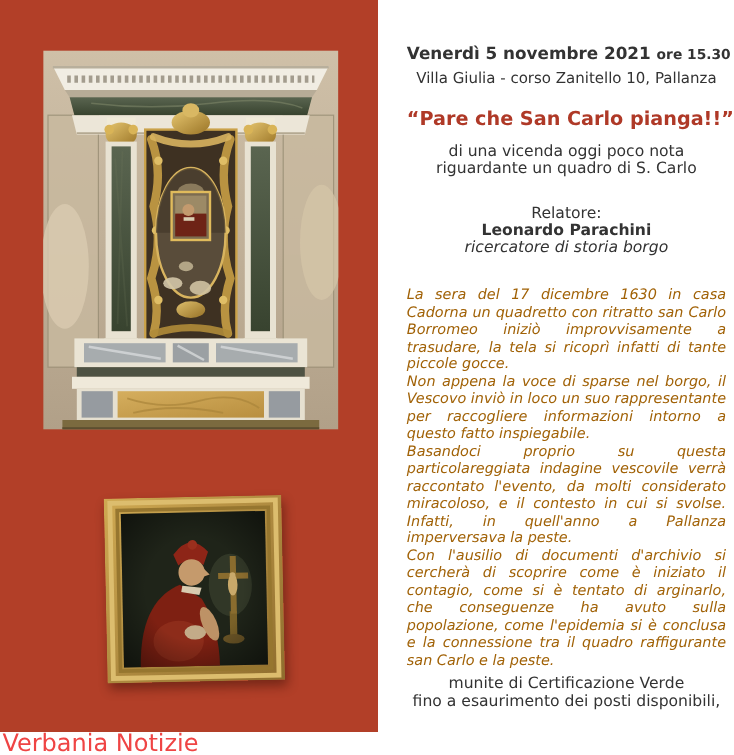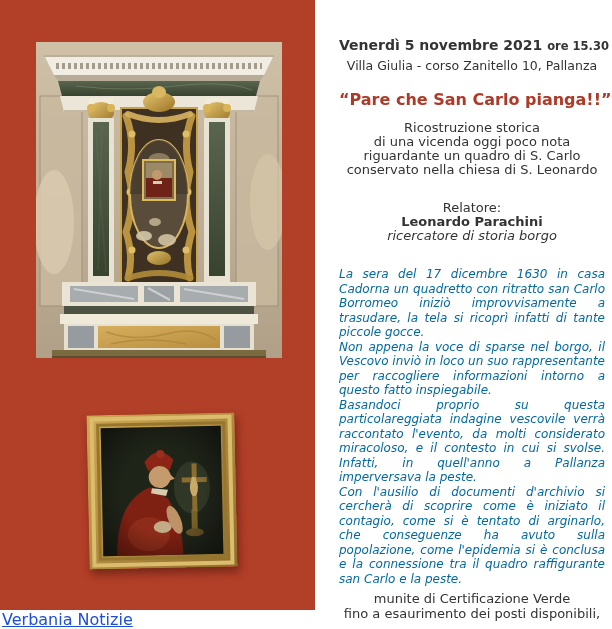--- a/index.html
+++ b/index.html
@@ -16,25 +16,25 @@
              white-space:nowrap;color:#333;}
   .time{font-size:11.5px;}
   .venue{text-align:center;font-size:12.5px;line-height:16px;margin-top:3px;}
   .event-title{text-align:center;font-weight:bold;font-size:16px;line-height:20px;
                margin-top:16px;color:var(--title-red,#AF3927);white-space:nowrap;}
   .intro{margin-top:11px;text-align:center;font-size:13px;line-height:14px;}
   .speaker{margin-top:24px;text-align:center;font-size:13px;line-height:14px;}
   .speaker-name{font-weight:bold;}
   .speaker-role{font-style:italic;}
   .story{margin-top:24px;font-style:italic;font-size:12px;line-height:14.5px;
-         color:#0369a1;}
+         color:#a16207;}
   .story p{margin:0;text-align:justify;}
   .admission{margin-top:6px;text-align:center;font-size:13px;line-height:14.5px;}
-  .footer-credit{position:absolute;left:2px;top:611px;font-size:16px;line-height:17px;
-                 color:#1d4ed8;letter-spacing:0px;text-decoration:underline;}
+  .footer-credit{position:absolute;left:2px;top:611px;font-size:20px;line-height:17px;
+                 color:#ef4444;letter-spacing:0px;}
 </style>
 </head>
 <body>
 
 <div class="page">
 
   <div class="red-panel">
 
     <svg class="altar-photo" viewBox="0 0 246 316" xmlns="http://www.w3.org/2000/svg" aria-hidden="true">
       <defs>
@@ -193,24 +193,22 @@
   <div class="right-col">
     <div class="date-line">
       <span>Venerdì 5 novembre 2021</span>
       <span class="time">ore 15.30</span>
     </div>
     <div class="venue">Villa Giulia - corso Zanitello 10, Pallanza</div>
 
     <div class="event-title">“Pare che San Carlo pianga!!”</div>
 
     <div class="intro">
-      <div>Ricostruzione storica</div>
       <div>di una vicenda oggi poco nota</div>
       <div>riguardante un quadro di S. Carlo</div>
-      <div>conservato nella chiesa di S. Leonardo</div>
     </div>
 
     <div class="speaker">
       <div>Relatore:</div>
       <div class="speaker-name">Leonardo Parachini</div>
       <div class="speaker-role">ricercatore di storia borgo</div>
     </div>
 
     <div class="story">
       <p>La sera del 17 dicembre 1630 in casa Cadorna un quadretto con ritratto san Carlo Borromeo iniziò improvvisamente a trasudare, la tela si ricoprì infatti di tante piccole gocce.</p>

